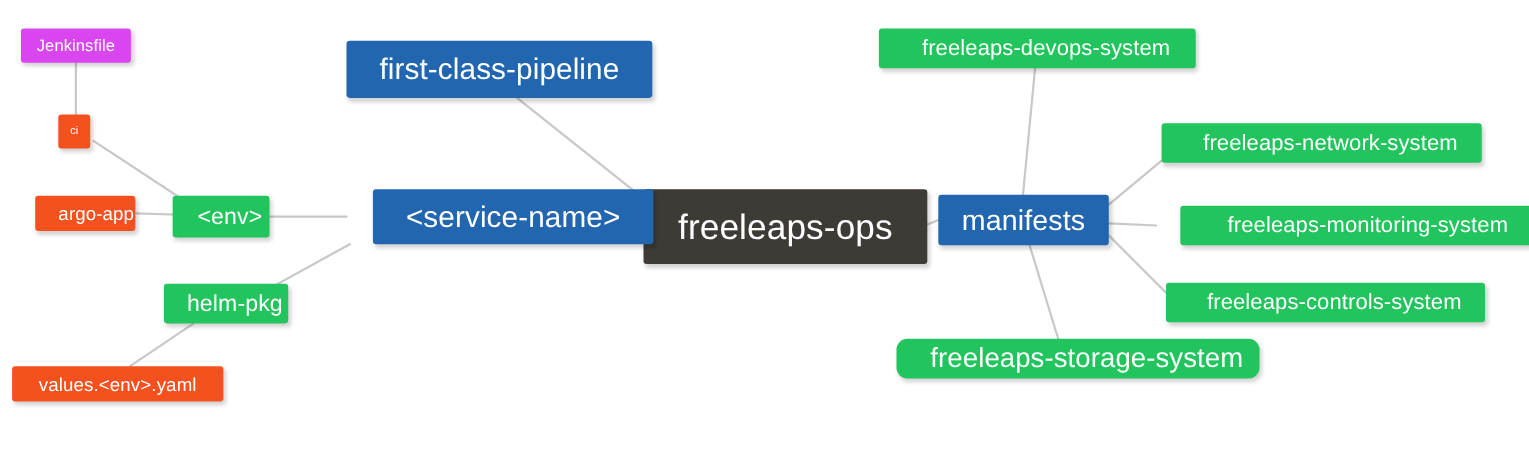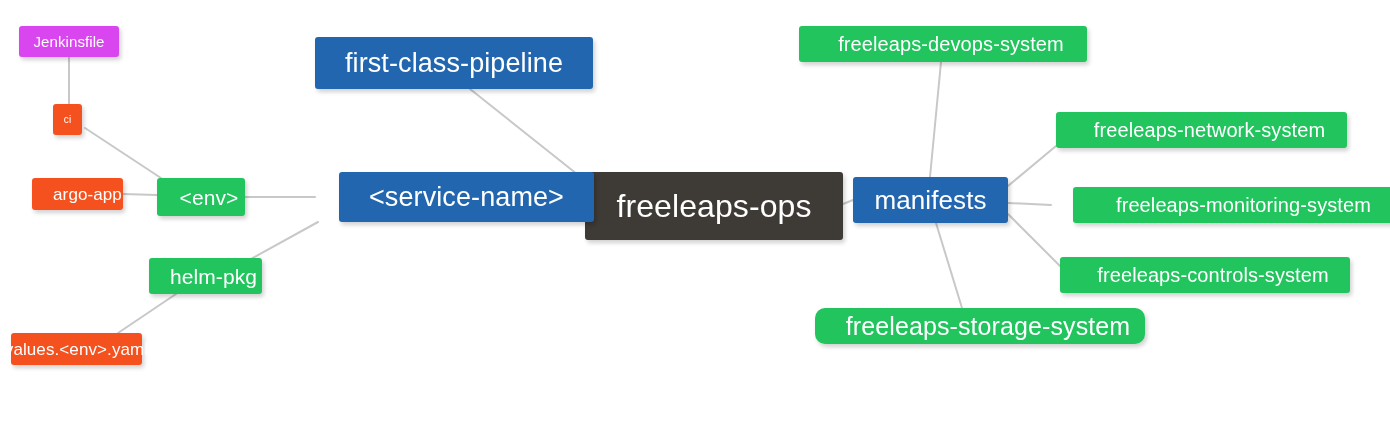--- a/index.html
+++ b/index.html
@@ -70,20 +70,20 @@
   <div id="node-layer">
       <div class="node n-root" style="left: 585px; top: 172px; width: 258px; height: 68px; font-size: 32px;">freeleaps-ops</div>
       <div class="node n-blue" style="left: 315px; top: 37px; width: 278px; height: 52px; font-size: 27px;">first-class-pipeline</div>
       <div class="node n-blue" style="left: 315px; top: 172px; width: 255px; height: 50px; font-size: 27px; margin-left: 24px;">&lt;service-name&gt;</div>
       <div class="node n-blue" style="left: 853px; top: 177px; width: 155px; height: 46px; font-size: 26px;">manifests</div>
       <div class="node n-green" style="left: 157px; top: 178px; width: 88px; height: 38px; font-size: 21px;">&lt;env&gt;</div>
       <div class="node n-green" style="left: 149px; top: 258px; width: 113px; height: 36px; font-size: 21px;">helm-pkg</div>
       <div class="node n-orange" style="left: 19px; top: 26px; width: 100px; height: 31px; font-size: 15px;">Jenkinsfile</div>
       <div class="node n-red" style="left: 53px; top: 104px; width: 29px; height: 31px; font-size: 10px;">ci</div>
       <div class="node n-red" style="left: 32px; top: 178px; width: 91px; height: 32px; font-size: 17px; padding-left: 20px;">argo-app</div>
-      <div class="node n-red" style="left: 11px; top: 333px; width: 131px; height: 32px; font-size: 17px;">values.&lt;env&gt;.yaml</div>
+      <div class="node n-red" style="left: 11px; top: 333px; width: 192px; height: 32px; font-size: 17px;">values.&lt;env&gt;.yaml</div>
       <div class="node n-green" style="left: 799px; top: 26px; width: 288px; height: 36px; font-size: 20px;">freeleaps-devops-system</div>
       <div class="node n-green" style="left: 1056px; top: 112px; width: 291px; height: 36px; font-size: 20px;">freeleaps-network-system</div>
       <div class="node n-green" style="left: 1073px; top: 187px; width: 325px; height: 36px; font-size: 20px;">freeleaps-monitoring-system</div>
       <div class="node n-green" style="left: 1060px; top: 257px; width: 290px; height: 36px; font-size: 20px;">freeleaps-controls-system</div>
       <div class="node n-green" style="left: 815px; top: 308px; width: 330px; height: 36px; font-size: 25px; border-radius: 10px;">freeleaps-storage-system</div>
     </div>
 </div>
 
 </body></html>

